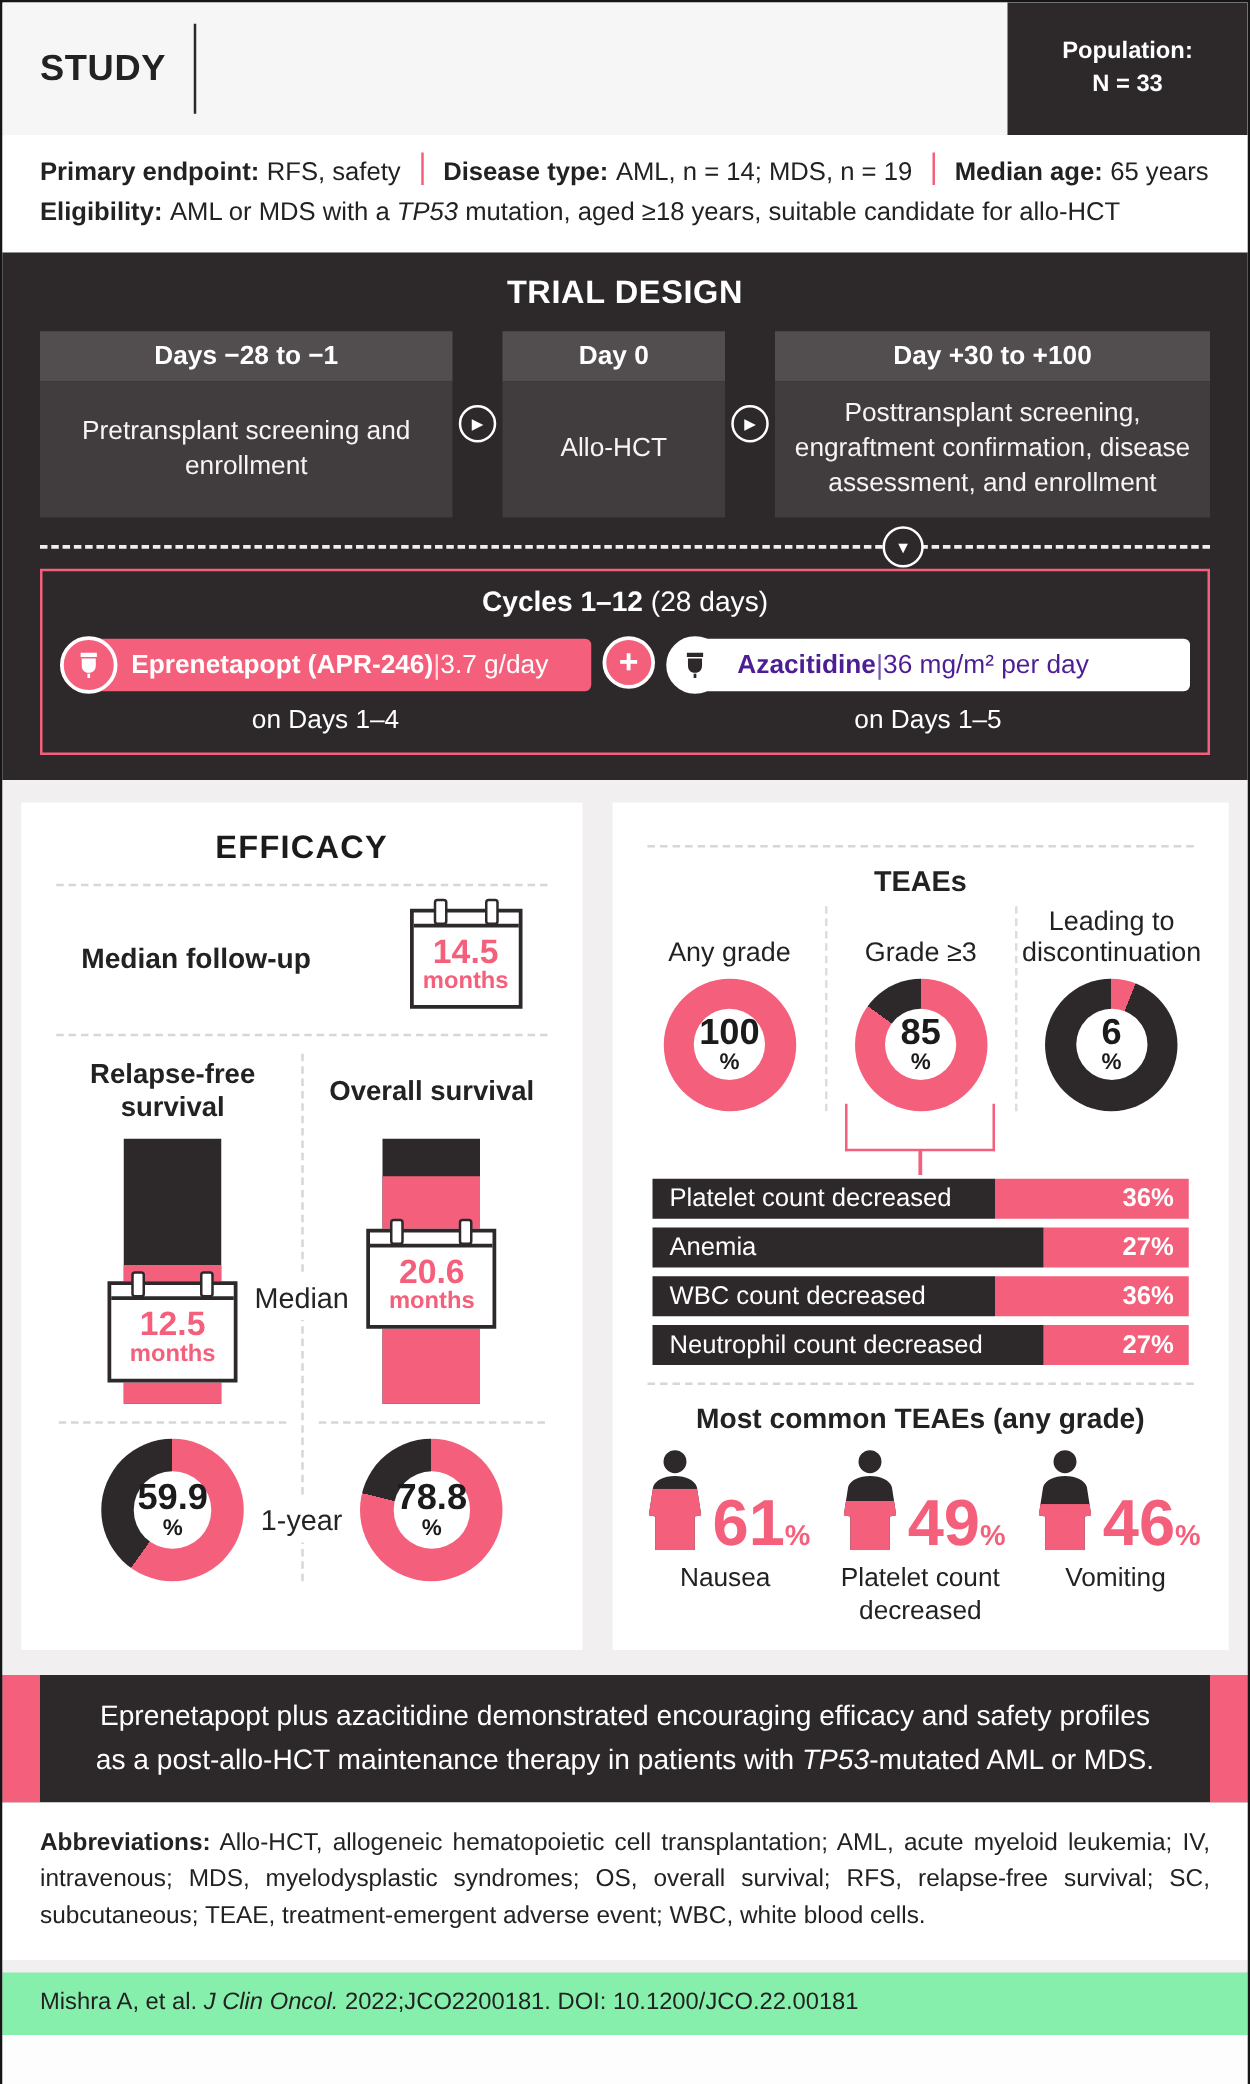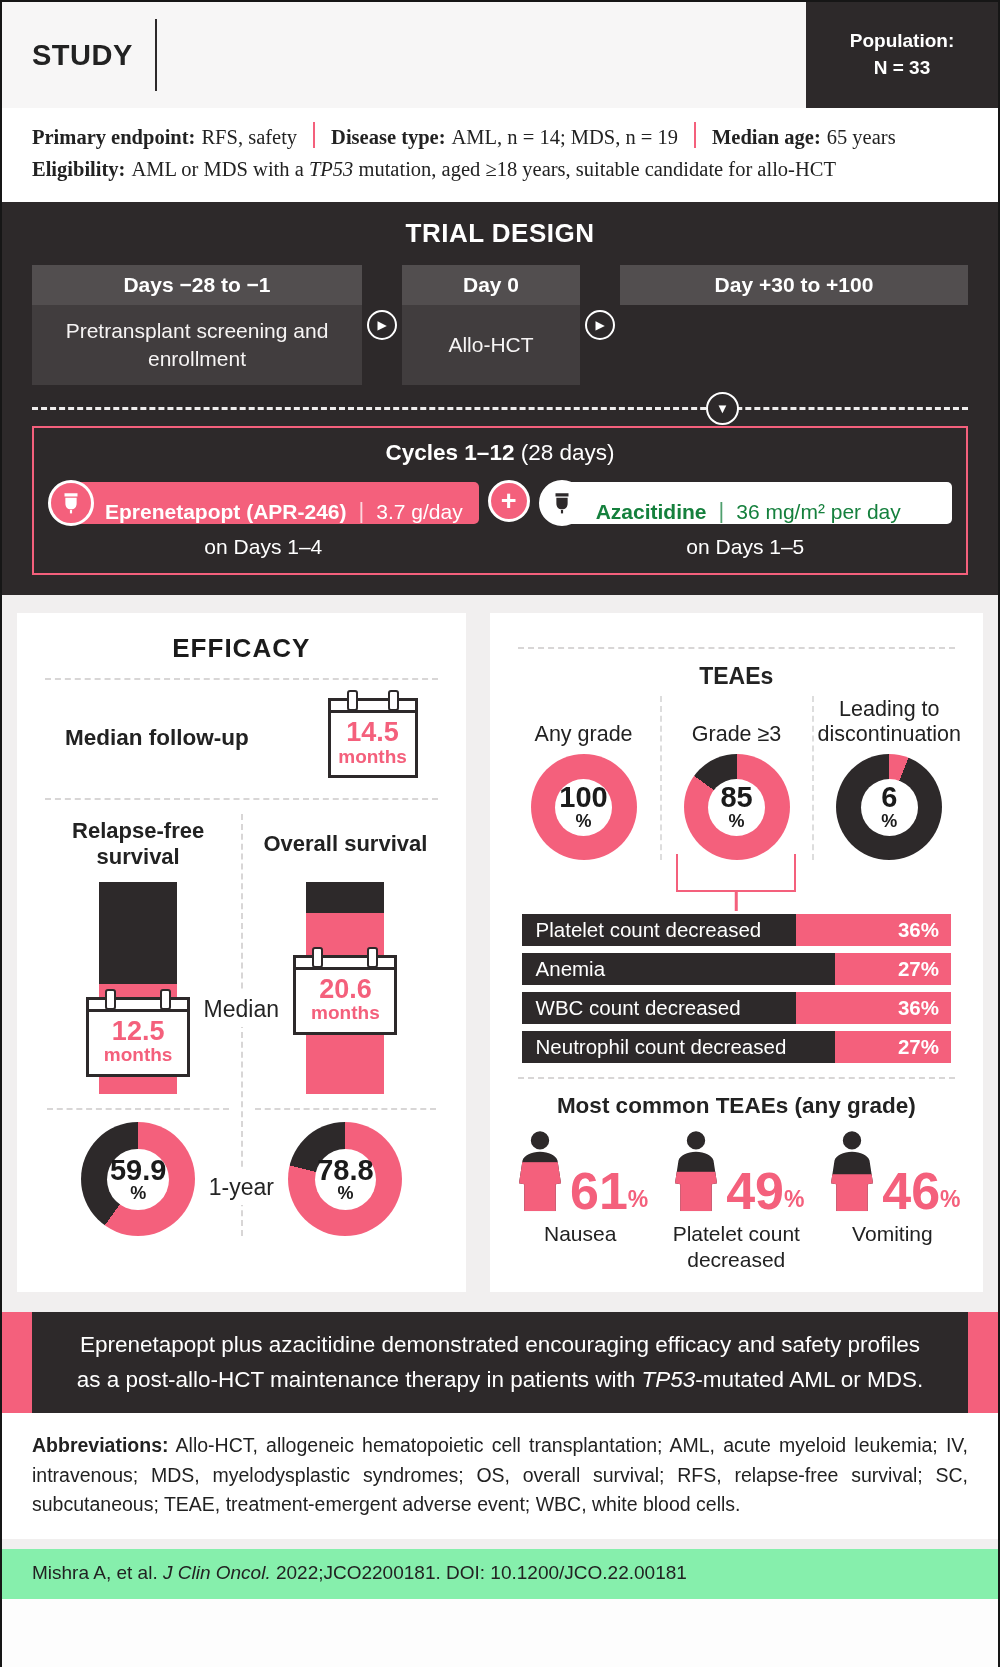--- a/index.html
+++ b/index.html
@@ -12,21 +12,21 @@
   .top { background:#f7f6f6; display:flex; height:106px; }
   .study-block { flex:1; display:flex; align-items:center; padding-left:30px; }
   .study-label { font-size:29px; font-weight:bold; letter-spacing:.5px; color:#222; }
   .study-vline { width:2px; height:72px; background:#2d292a; margin:0 26px 0 22px; }
   .main-title { font-size:23px; font-weight:bold; line-height:1.45; color:#151515; max-width:560px; }
   .population { width:192px; background:#2d292a; color:#fff; display:flex; flex-direction:column;
                 align-items:center; justify-content:center; font-size:19px; font-weight:bold; line-height:1.4; }
 
   
   .endpoints { background:#fff; padding:14px 30px 16px; font-size:20.5px; line-height:1.55; }
-  .ep-row { display:flex; align-items:flex-start; flex-wrap:wrap;font-family:Liberation Serif, serif; }
+  .ep-row { display:flex; align-items:flex-start; flex-wrap:wrap; }
   .ep-row b { font-weight:bold; margin-right:6px; }
   .ep-div { width:2px; height:26px; background:#f4607c; margin:0 16px; }
   em { font-style:italic; }
 
   
   .trial { background:#2d292a; color:#fff; padding:16px 0 20px; }
   .trial-title { text-align:center; font-size:26px; font-weight:bold; letter-spacing:.5px; margin-bottom:16px; }
   .steps { display:flex; padding:0 30px; align-items:stretch; }
   .step { display:flex; flex-direction:column; }
   .step1 { flex:0 0 330px; } .step2 { flex:0 0 178px; } .step3 { flex:1; }
@@ -45,23 +45,23 @@
   .cycles-title b { font-weight:bold; }
   .drugs-row { display:flex; align-items:flex-start; }
   .drug-col { display:flex; flex-direction:column; }
   .drug-col.left { flex:0 0 47%; } .drug-col.right { flex:1; }
   .drug-line { display:flex; align-items:center; }
   .drug-icon { width:46px; height:46px; border-radius:50%; border:3px solid #fff; display:flex;
                align-items:center; justify-content:center; z-index:2; flex:0 0 46px; }
   .drug-icon.pink { background:#f4607c; color:#fff; }
   .drug-icon.white { background:#fff; color:#2d292a; }
   .pill { margin-left:-23px; padding:0 16px 0 34px; height:42px; border-radius:5px; display:flex;
-          align-items:flex-end; gap:12px; font-size:21px; white-space:nowrap; flex:1; }
+          align-items:center; font-size:21px; white-space:nowrap; flex:1; }
   .pill.pink { background:#f4607c; color:#fff; }
-  .pill.white { background:#fff; color:#15803d; }
+  .pill.white { background:#fff; color:#4c1d95; }
   .pill b { font-weight:bold; }
   .pill .bar-sep { font-weight:300; opacity:.75; font-size:22px; }
   .sched { text-align:center; font-size:21px; margin-top:9px; color:#fff; }
   .plus-circle { width:42px; height:42px; border-radius:50%; background:#f4607c; border:3px solid #fff;
                  color:#fff; font-size:27px; font-weight:bold; display:flex; align-items:center;
                  justify-content:center; margin:0 9px; flex:0 0 42px; }
 
   
   .panels { display:grid; grid-template-columns:450fr 495fr; gap:24px; padding:18px 15px 20px; background:#f1efef; }
   .card { background:#fff; padding:20px 18px 18px; }
@@ -196,20 +196,21 @@
         <div class="step-body">Pretransplant screening and enrollment</div>
       </div>
       <div class="step-arrow">▶</div>
       <div class="step step2">
         <div class="step-head">Day 0</div>
         <div class="step-body">Allo-HCT</div>
       </div>
       <div class="step-arrow">▶</div>
       <div class="step step3">
         <div class="step-head">Day +30 to +100</div>
+        <div class="step-body">Posttransplant screening, engraftment confirmation, disease assessment, and enrollment</div>
       </div>
     </div>
     <div class="trial-dash">
       <div class="down-circle">▼</div>
     </div>
     <div class="cycles">
       <div class="cycles-title"><b>Cycles 1–12</b><span> (28 days)</span></div>
       <div class="drugs-row">
         <div class="drug-col left">
           <div class="drug-line">

